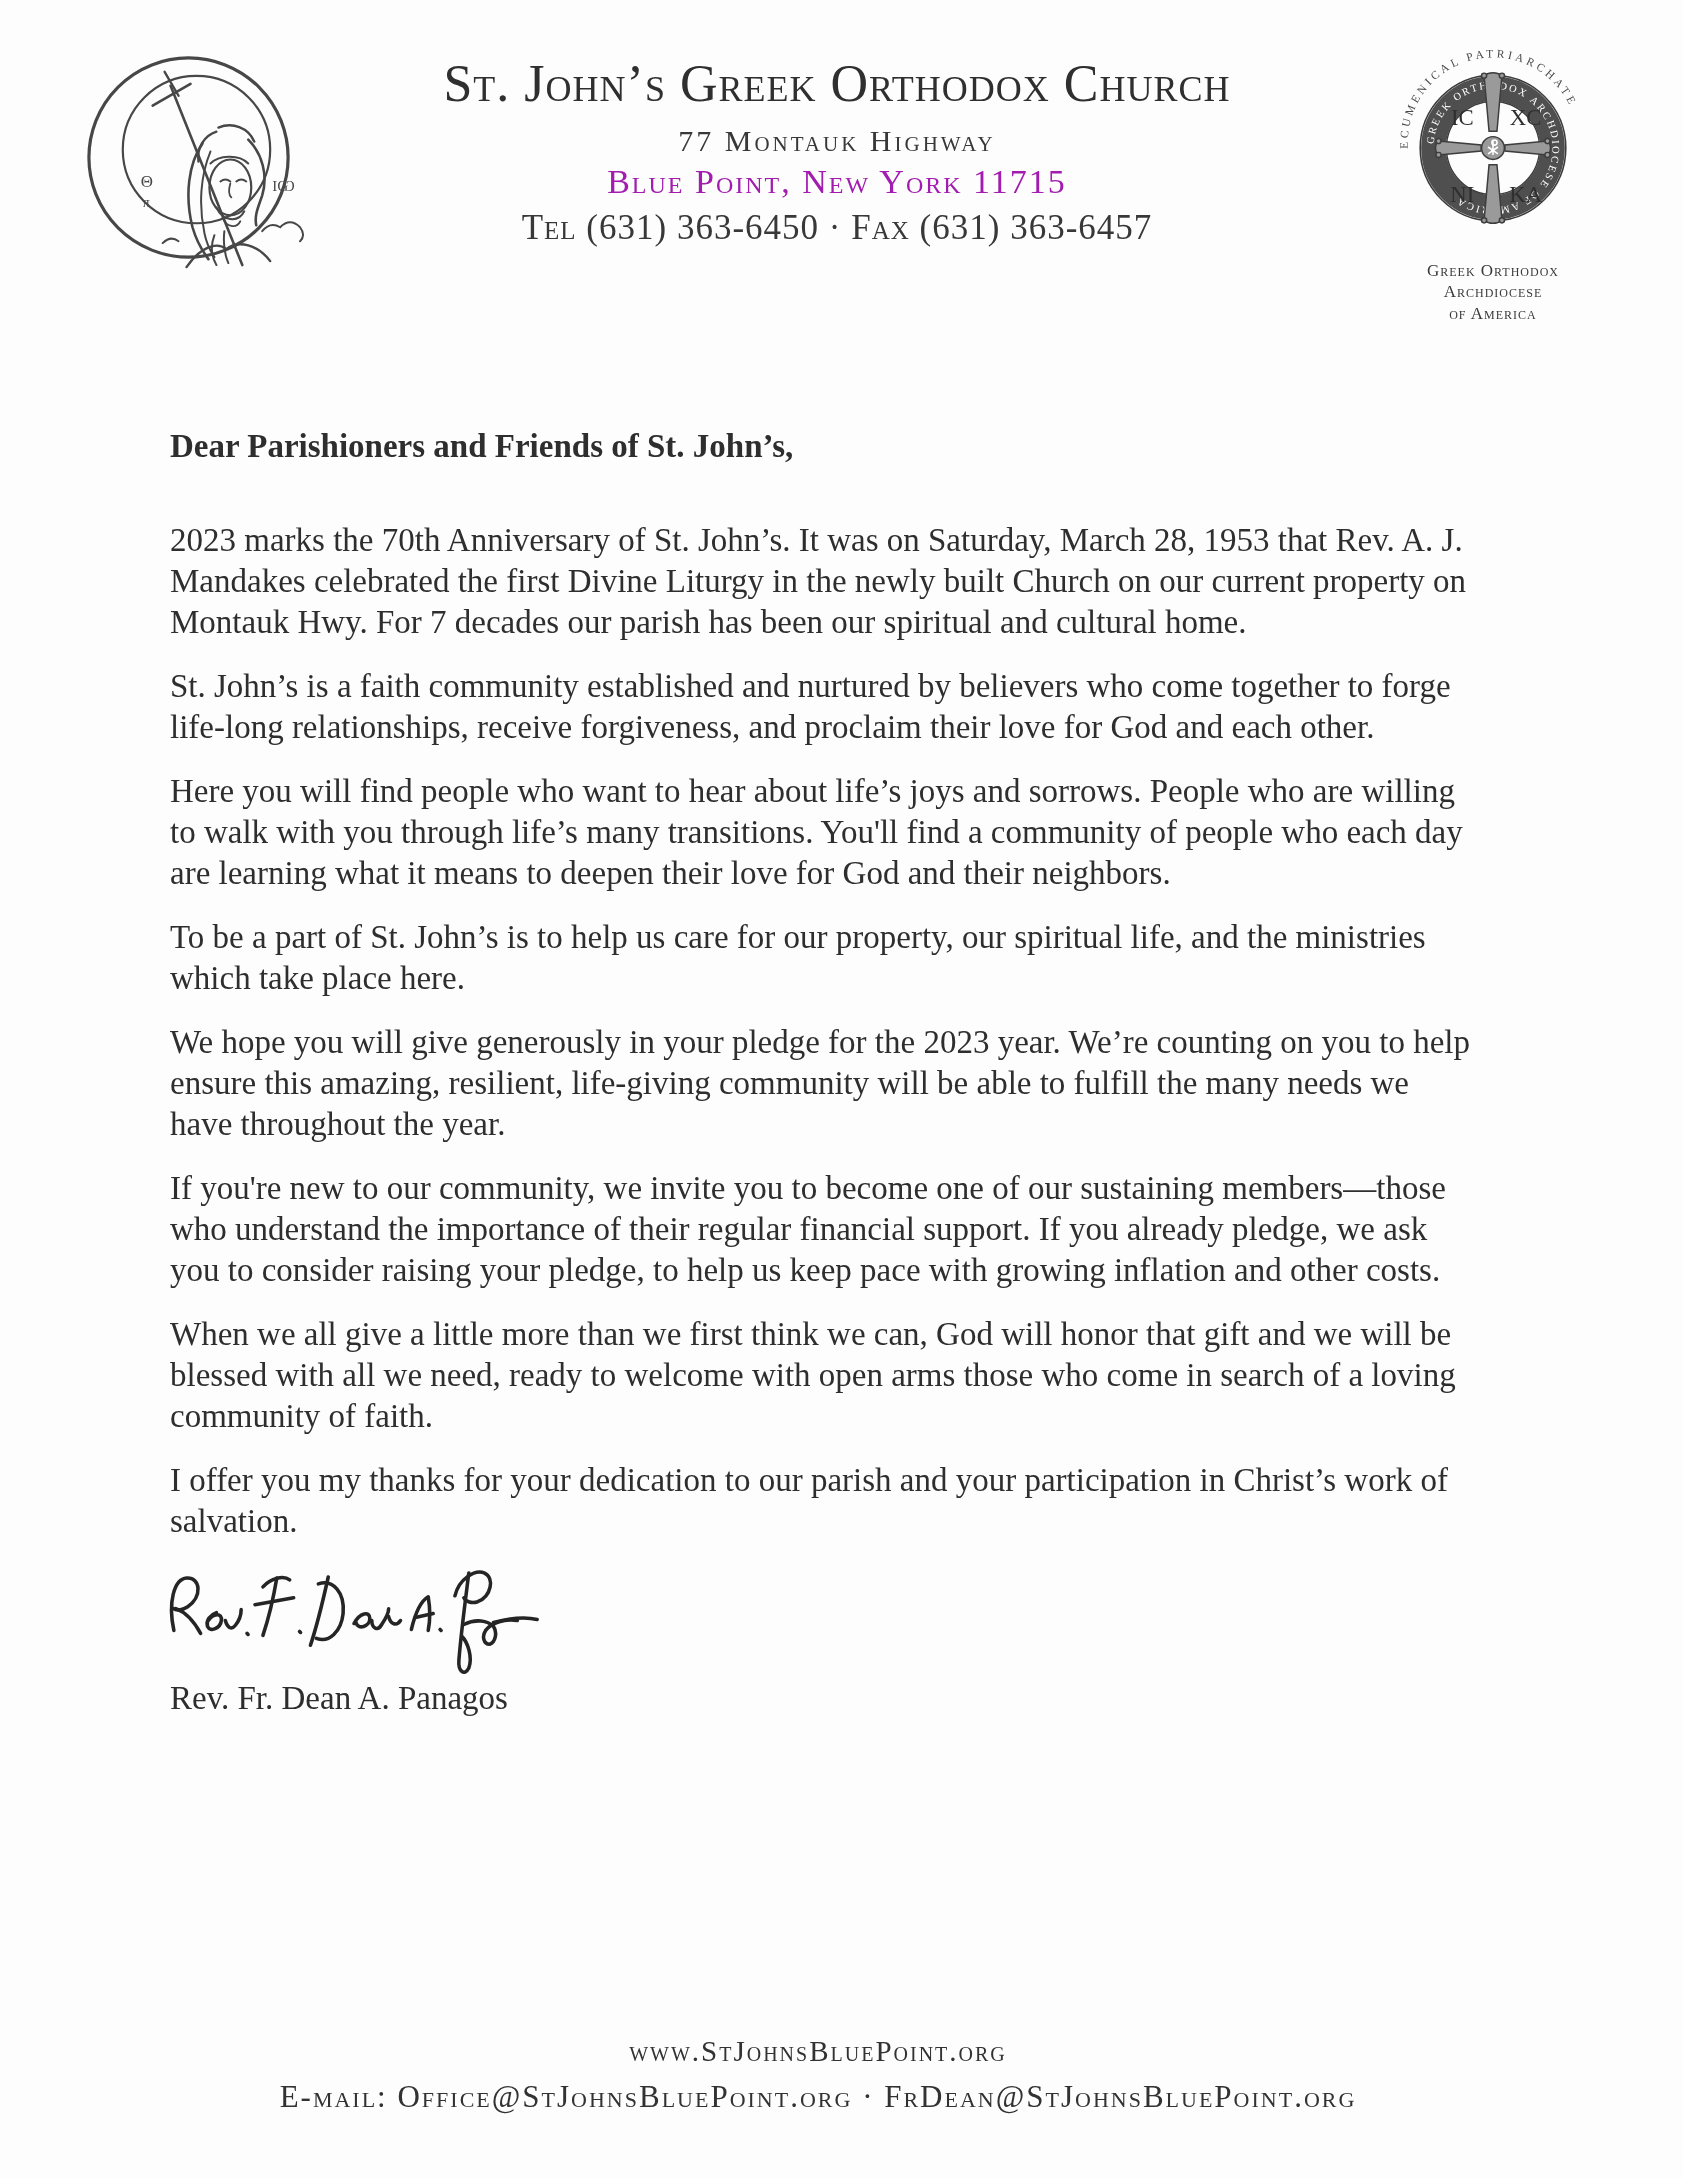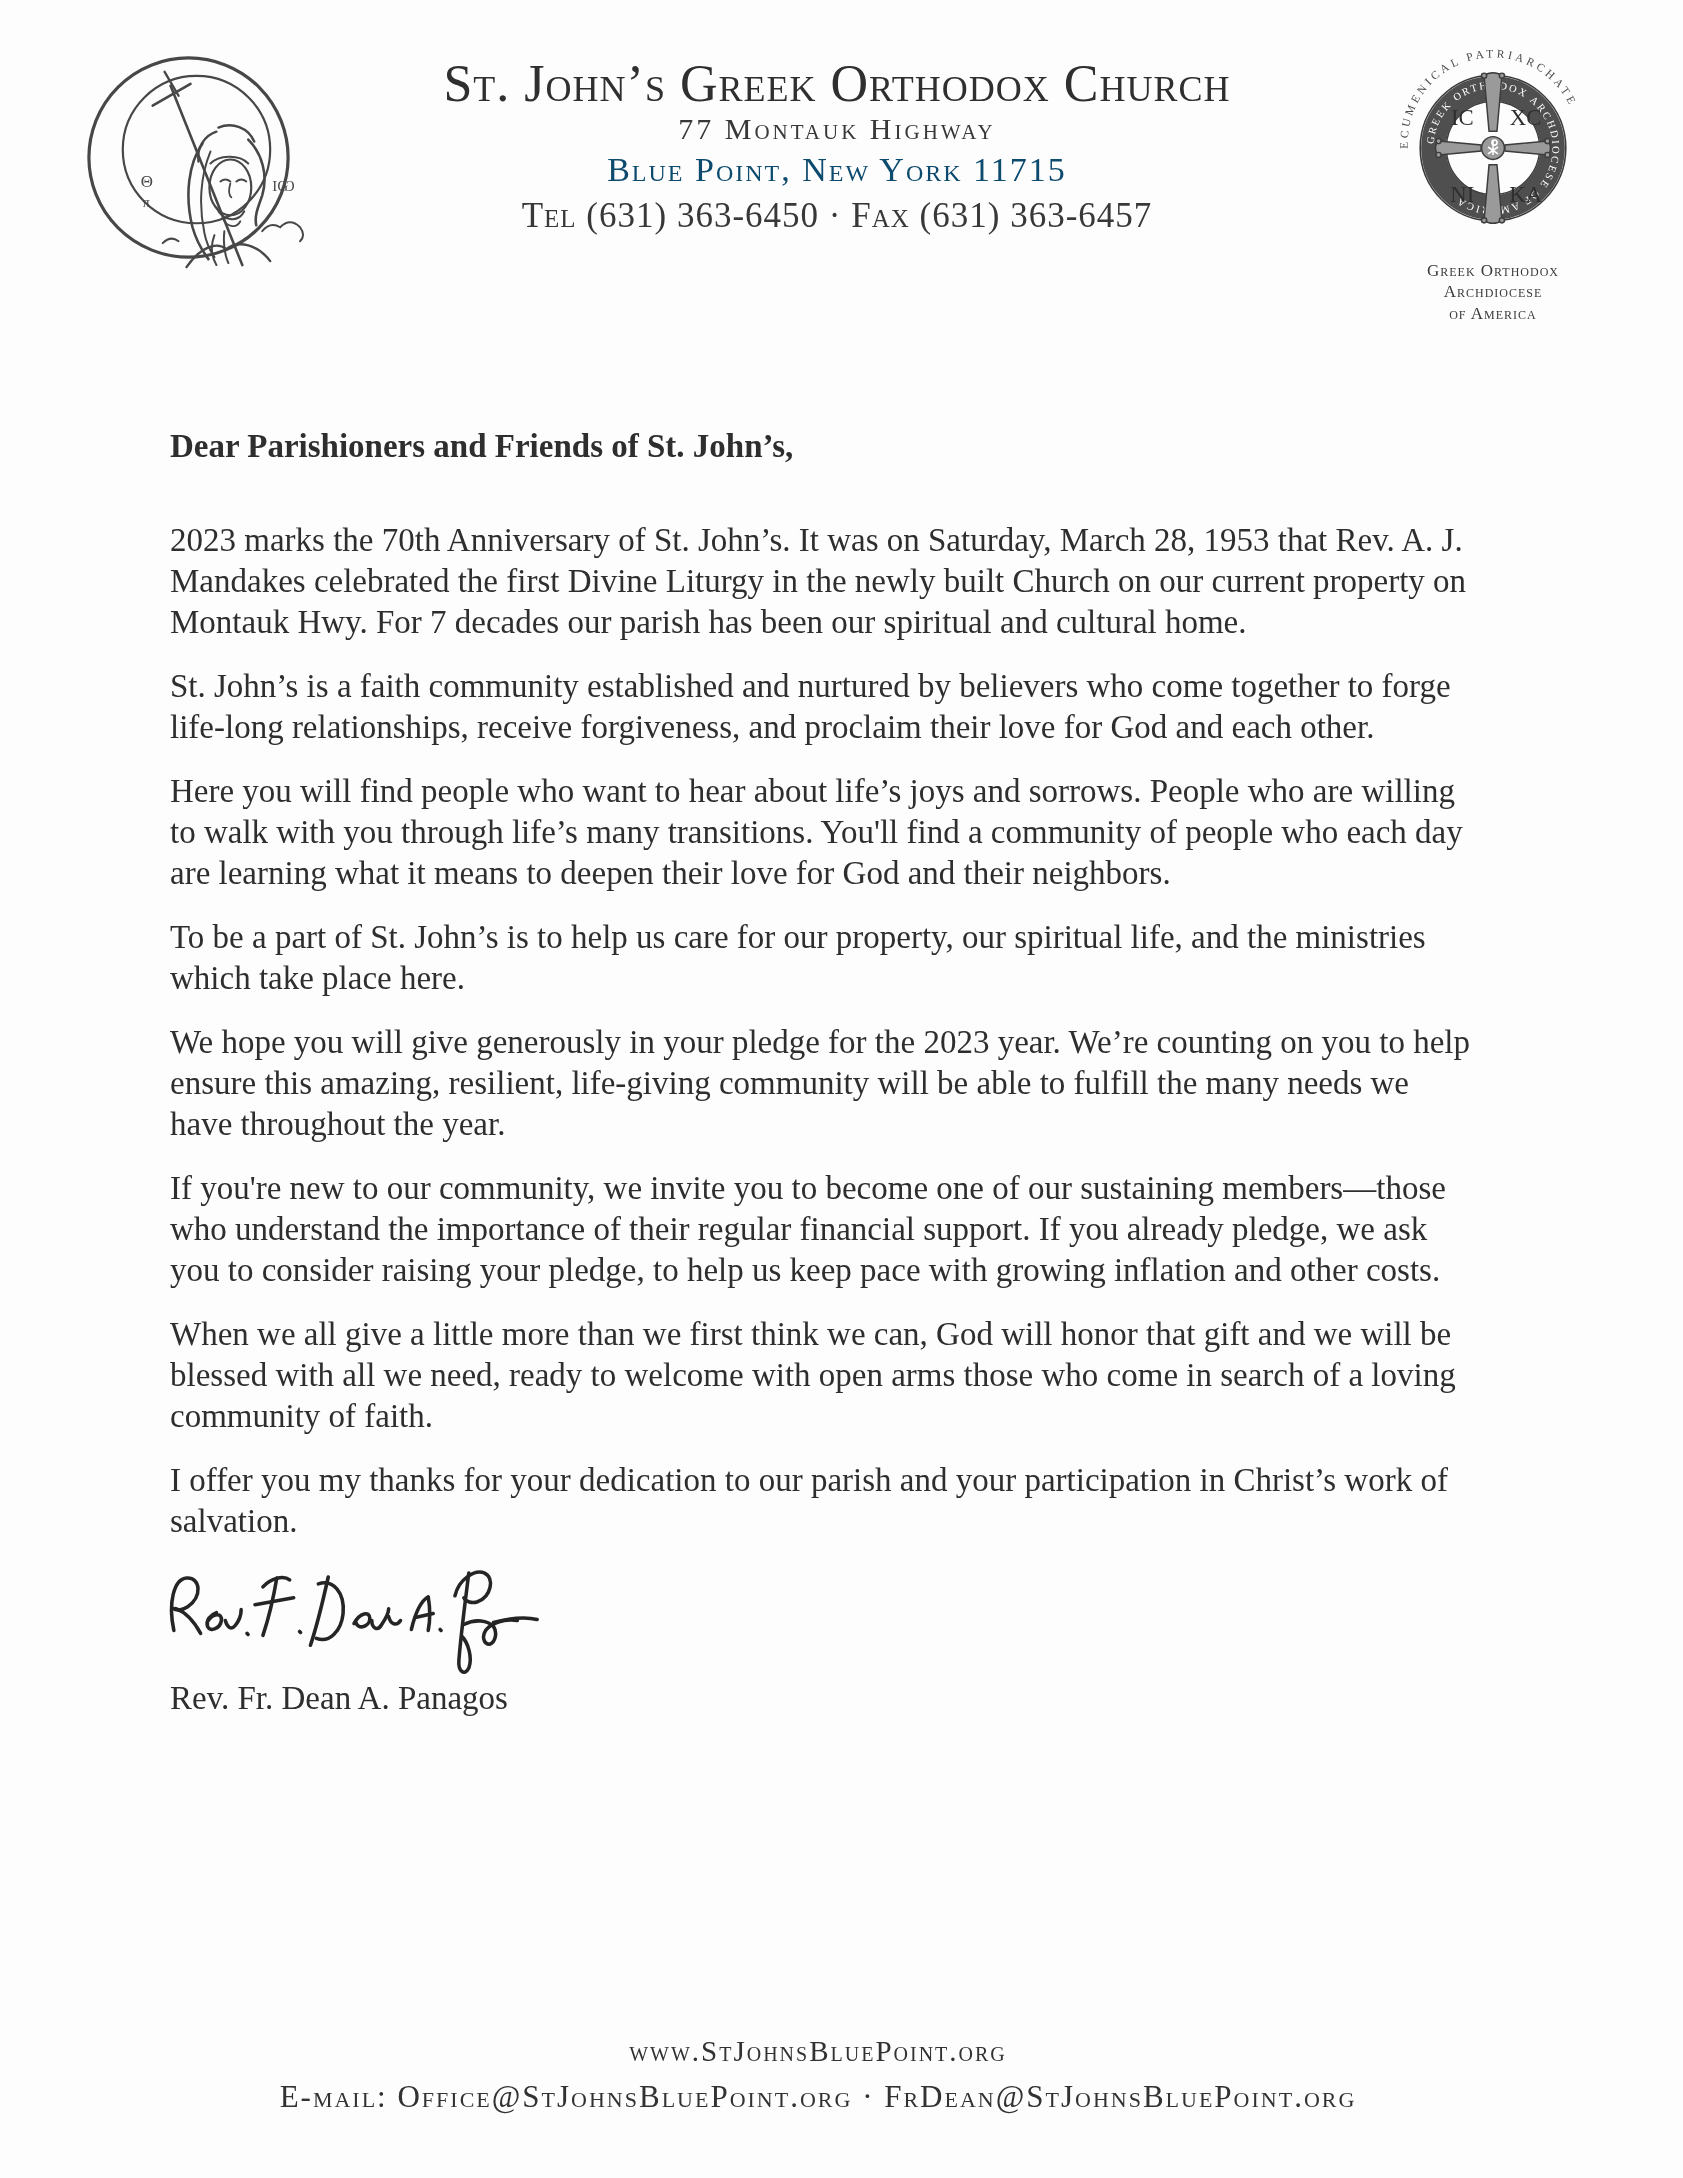--- a/index.html
+++ b/index.html
@@ -5,22 +5,22 @@
   html,body{margin:0;padding:0;background:#e8e8e8;}
   .page{
     position:relative;width:1683px;height:2178px;background:#fdfdfd;
     font-family:"Liberation Serif", serif;color:#2e2e2e;overflow:hidden;
     margin:0 auto;
   }
   
   .logo-wrap{position:absolute;left:67px;top:36px;width:249px;height:249px;}
   .header-center{position:absolute;left:248px;top:57px;width:1178px;text-align:center;color:#343434;}
   .church-name{font-size:52px;font-variant:small-caps;letter-spacing:1px;line-height:1.05;color:#2f2f2f;}
-  .addr1{font-size:30px;font-variant:small-caps;letter-spacing:3px;color:#383838;}
-  .addr2{margin-top:5px;font-size:34px;font-variant:small-caps;letter-spacing:2px;color:#0c4a6e;}
+  .addr1{margin-top:12px;font-size:30px;font-variant:small-caps;letter-spacing:3px;color:#383838;}
+  .addr2{margin-top:5px;font-size:34px;font-variant:small-caps;letter-spacing:2px;color:#a21caf;}
   .phone{margin-top:7px;font-size:35px;font-variant:small-caps;letter-spacing:1px;color:#383838;}
   .seal-wrap{position:absolute;left:1388px;top:44px;width:210px;text-align:center;}
   .seal-caption{margin-top:2px;font-variant:small-caps;font-size:17px;line-height:1.25;color:#3a3a3a;letter-spacing:1px;}
   .seal-caption div{white-space:nowrap;text-align:center;}
   
   .letter-body{position:absolute;left:170px;top:426px;width:1309px;font-size:33px;line-height:41px;}
   .salutation{margin:0 0 53px 0;font-weight:bold;}
   .para{margin:0 0 23px 0;}
   .closing{margin:32px 0 0 0;}
   .signature-block{margin:8px 0 0 -10px;height:117px;}

